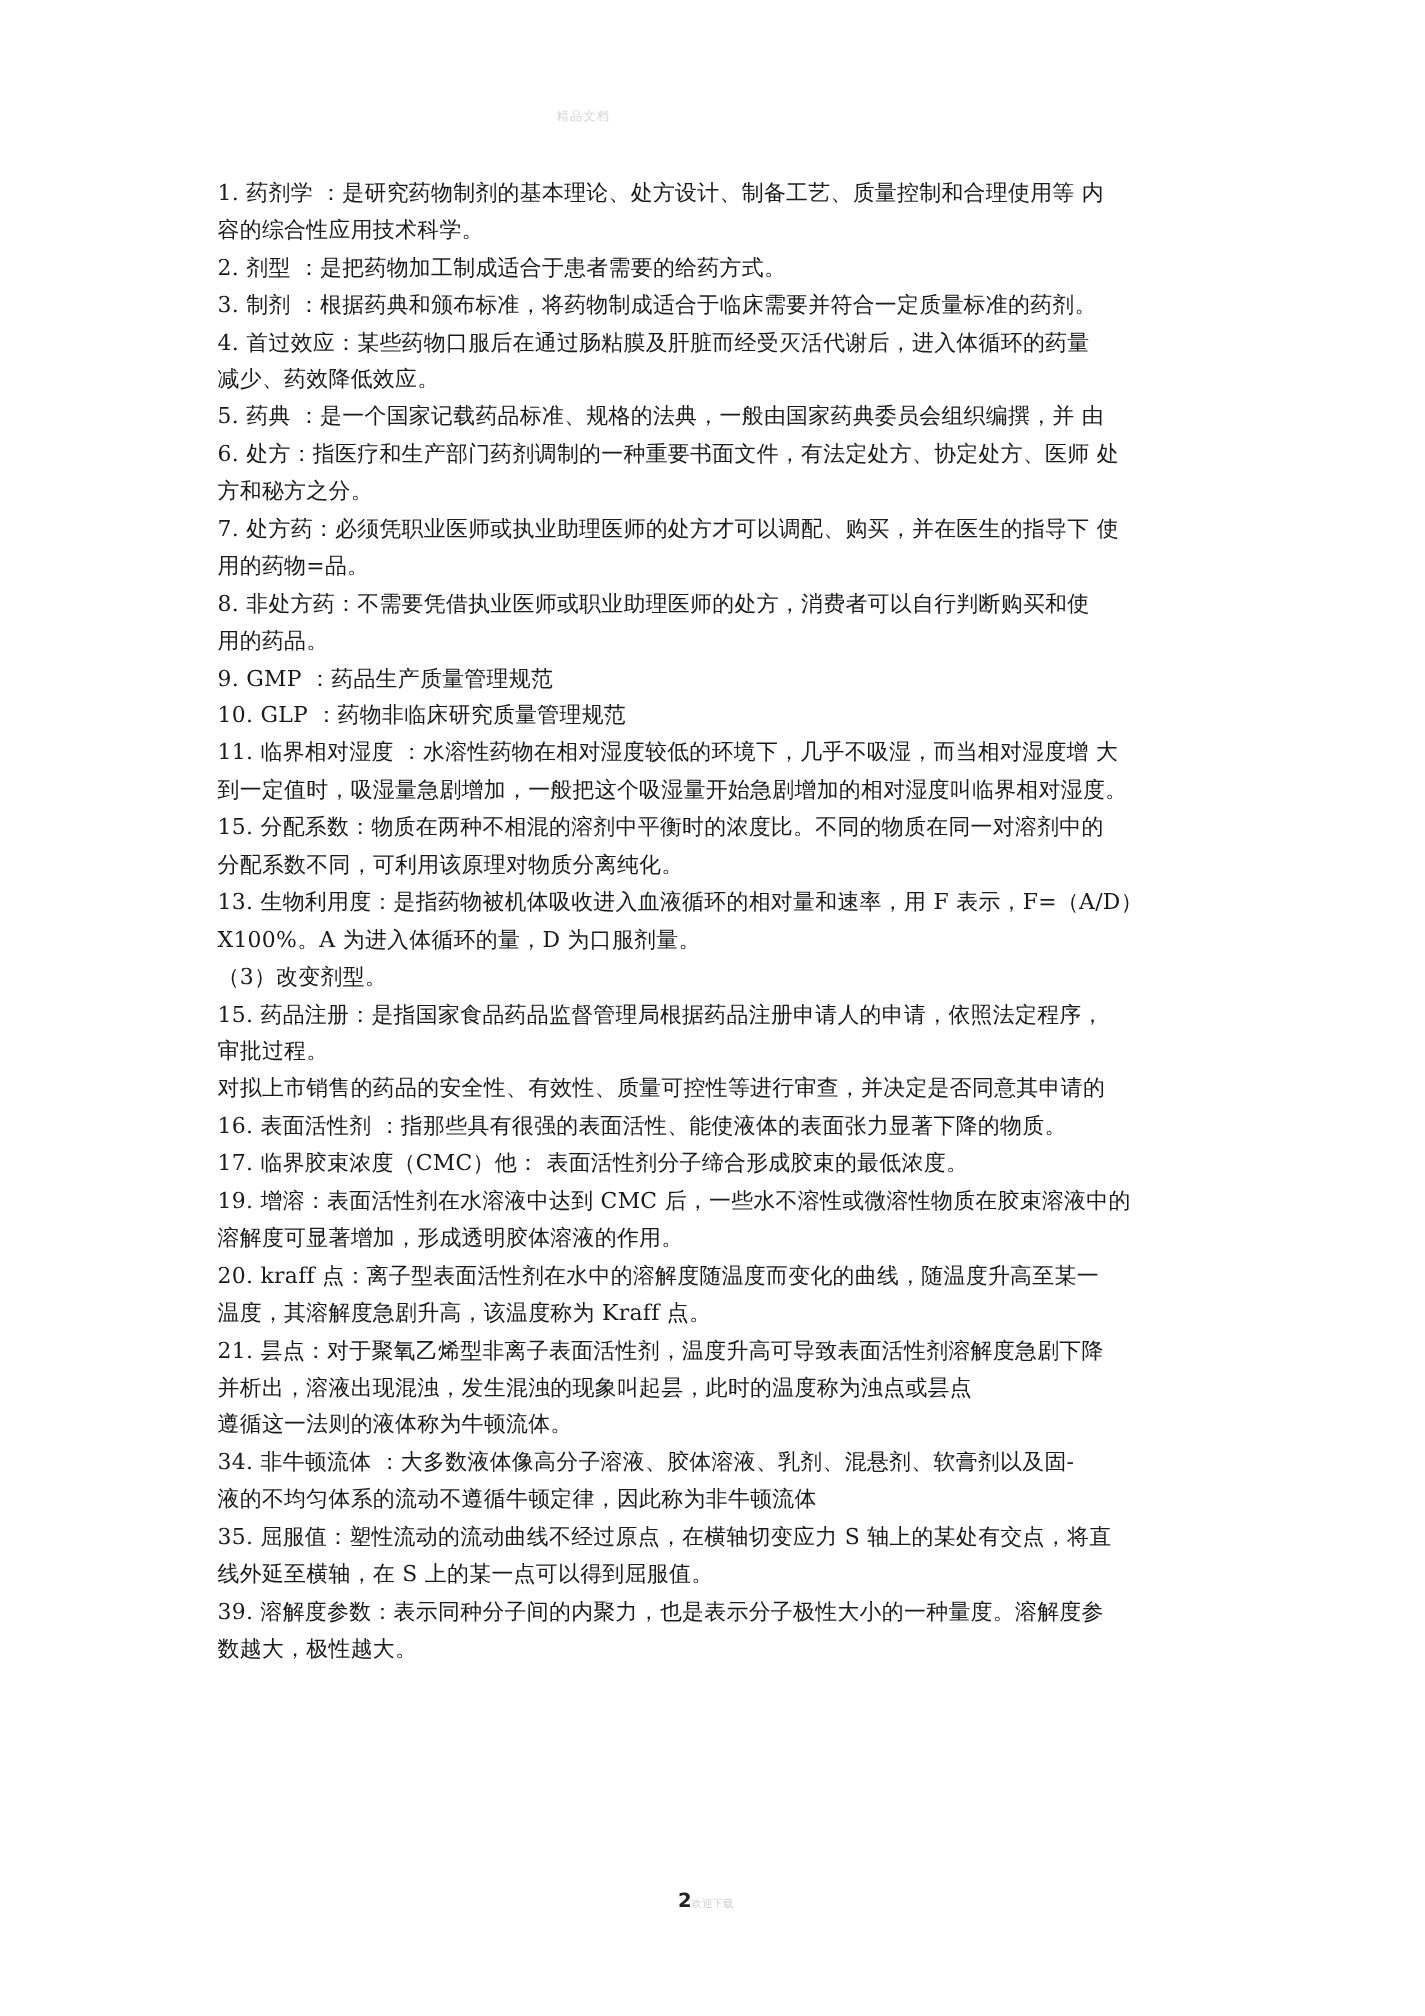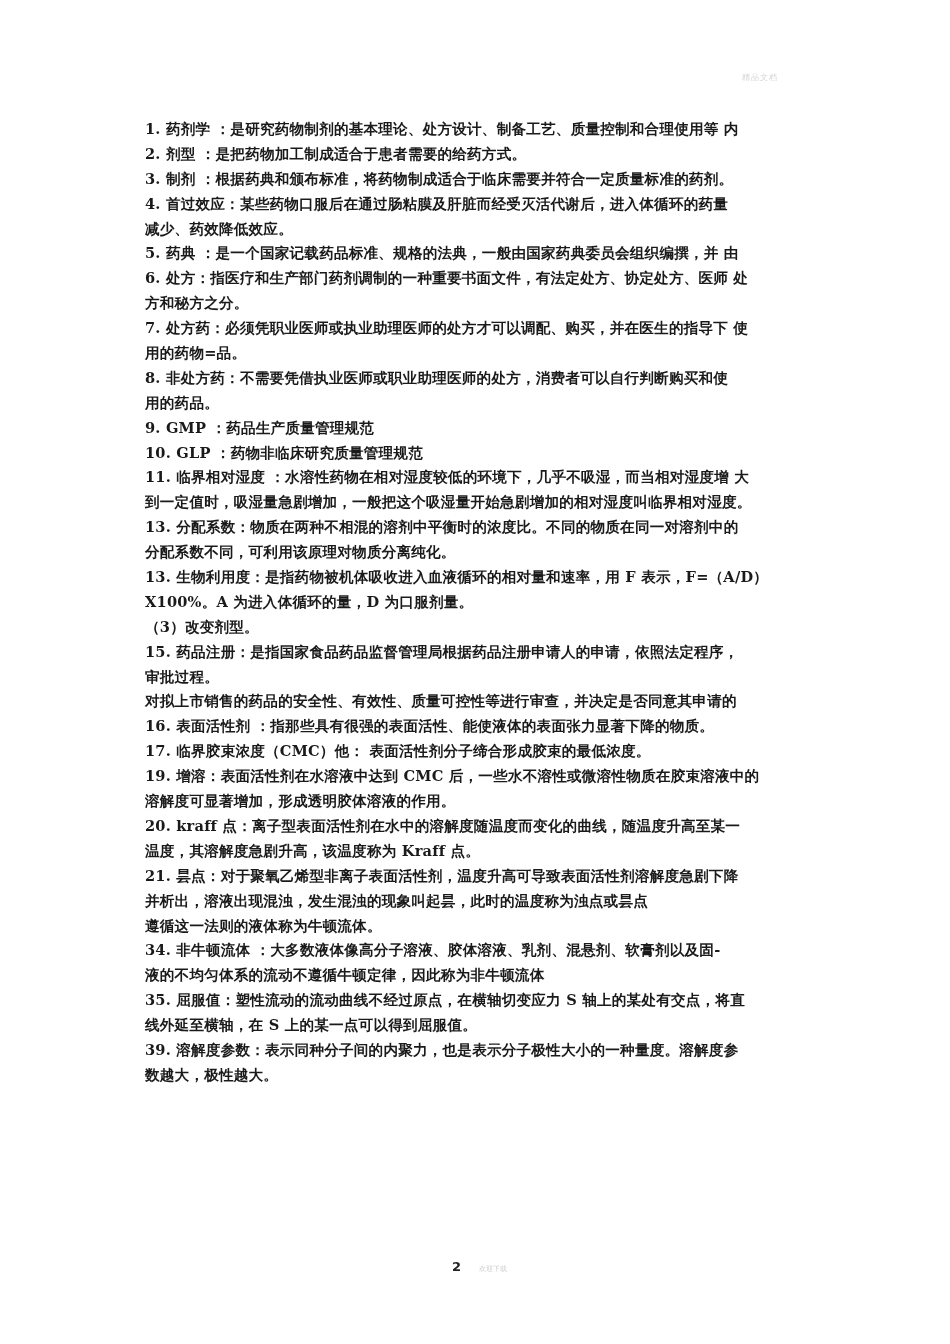--- a/index.html
+++ b/index.html
@@ -1,49 +1,50 @@
 <!DOCTYPE html>
 <html><head>
   <meta charset="utf-8">
   <style>
     html, body { margin: 0; padding: 0; background: #ffffff; }
     body { width: 950px; height: 1344px; position: relative; overflow: hidden;
            font-family: "DejaVu Serif", "Liberation Serif", serif; color: #1a1a1a; }
-    .watermark-top { position: absolute; top: 72px; left: 0; width: 778px; text-align: right;
+    .watermark-top { position: absolute; top: 72px; left: 0; width: 778px; text-align: center;
                      font-size: 8px; color: #d4d4d4; letter-spacing: 1px; }
-    .content { position: absolute; top: 117px; left: 145px; width: 662px; font-weight: bold; }
+    .content { position: absolute; top: 117px; left: 145px; width: 662px; }
     .line { font-size: 14.6px; line-height: 24.9px; height: 24.9px; white-space: nowrap;
             overflow: visible; letter-spacing: 0.2px; }
     .footer { position: absolute; top: 1256px; left: 452px; font-family: "DejaVu Sans", sans-serif; }
     .page-num { font-size: 13px; font-weight: bold; color: #222; }
-    .watermark-bottom { font-size: 7px; color: #cfcfcf; margin-left: 18px; font-family: Liberation Serif, serif; }
+    .watermark-bottom { font-size: 7px; color: #cfcfcf; margin-left: 0; font-family: Liberation Serif, serif; }
   </style>
 </head>
 <body>
 
 <div class="watermark-top">精品文档</div>
 
 <div class="content" id="content">
     <div class="line">1.  药剂学 ：是研究药物制剂的基本理论、处方设计、制备工艺、质量控制和合理使用等 内</div>
+    <div class="line">容的综合性应用技术科学。</div>
     <div class="line">2.  剂型 ：是把药物加工制成适合于患者需要的给药方式。</div>
     <div class="line">3.  制剂 ：根据药典和颁布标准，将药物制成适合于临床需要并符合一定质量标准的药剂。</div>
     <div class="line">4.  首过效应：某些药物口服后在通过肠粘膜及肝脏而经受灭活代谢后，进入体循环的药量</div>
     <div class="line">减少、药效降低效应。</div>
     <div class="line">5.  药典 ：是一个国家记载药品标准、规格的法典，一般由国家药典委员会组织编撰，并 由</div>
     <div class="line">6.  处方：指医疗和生产部门药剂调制的一种重要书面文件，有法定处方、协定处方、医师 处</div>
     <div class="line">方和秘方之分。</div>
     <div class="line">7.  处方药：必须凭职业医师或执业助理医师的处方才可以调配、购买，并在医生的指导下 使</div>
     <div class="line">用的药物=品。</div>
     <div class="line">8.  非处方药：不需要凭借执业医师或职业助理医师的处方，消费者可以自行判断购买和使</div>
     <div class="line">用的药品。</div>
     <div class="line">9.  GMP ：药品生产质量管理规范</div>
     <div class="line">10.  GLP ：药物非临床研究质量管理规范</div>
     <div class="line">11.  临界相对湿度 ：水溶性药物在相对湿度较低的环境下，几乎不吸湿，而当相对湿度增 大</div>
     <div class="line">到一定值时，吸湿量急剧增加，一般把这个吸湿量开始急剧增加的相对湿度叫临界相对湿度。</div>
-    <div class="line">13.  分配系数：物质在两种不相混的溶剂中平衡时的浓度比。不同的物质在同一对溶剂中的</div>
+    <div class="line">15.  分配系数：物质在两种不相混的溶剂中平衡时的浓度比。不同的物质在同一对溶剂中的</div>
     <div class="line">分配系数不同，可利用该原理对物质分离纯化。</div>
     <div class="line">13.  生物利用度：是指药物被机体吸收进入血液循环的相对量和速率，用 F 表示，F=（A/D）</div>
     <div class="line">X100%。A 为进入体循环的量，D 为口服剂量。</div>
     <div class="line">（3）改变剂型。</div>
     <div class="line">15.  药品注册：是指国家食品药品监督管理局根据药品注册申请人的申请，依照法定程序，</div>
     <div class="line">审批过程。</div>
     <div class="line">对拟上市销售的药品的安全性、有效性、质量可控性等进行审查，并决定是否同意其申请的</div>
     <div class="line">16.  表面活性剂 ：指那些具有很强的表面活性、能使液体的表面张力显著下降的物质。</div>
     <div class="line">17.  临界胶束浓度（CMC）他：  表面活性剂分子缔合形成胶束的最低浓度。</div>
     <div class="line">19.  增溶：表面活性剂在水溶液中达到 CMC 后，一些水不溶性或微溶性物质在胶束溶液中的</div>

